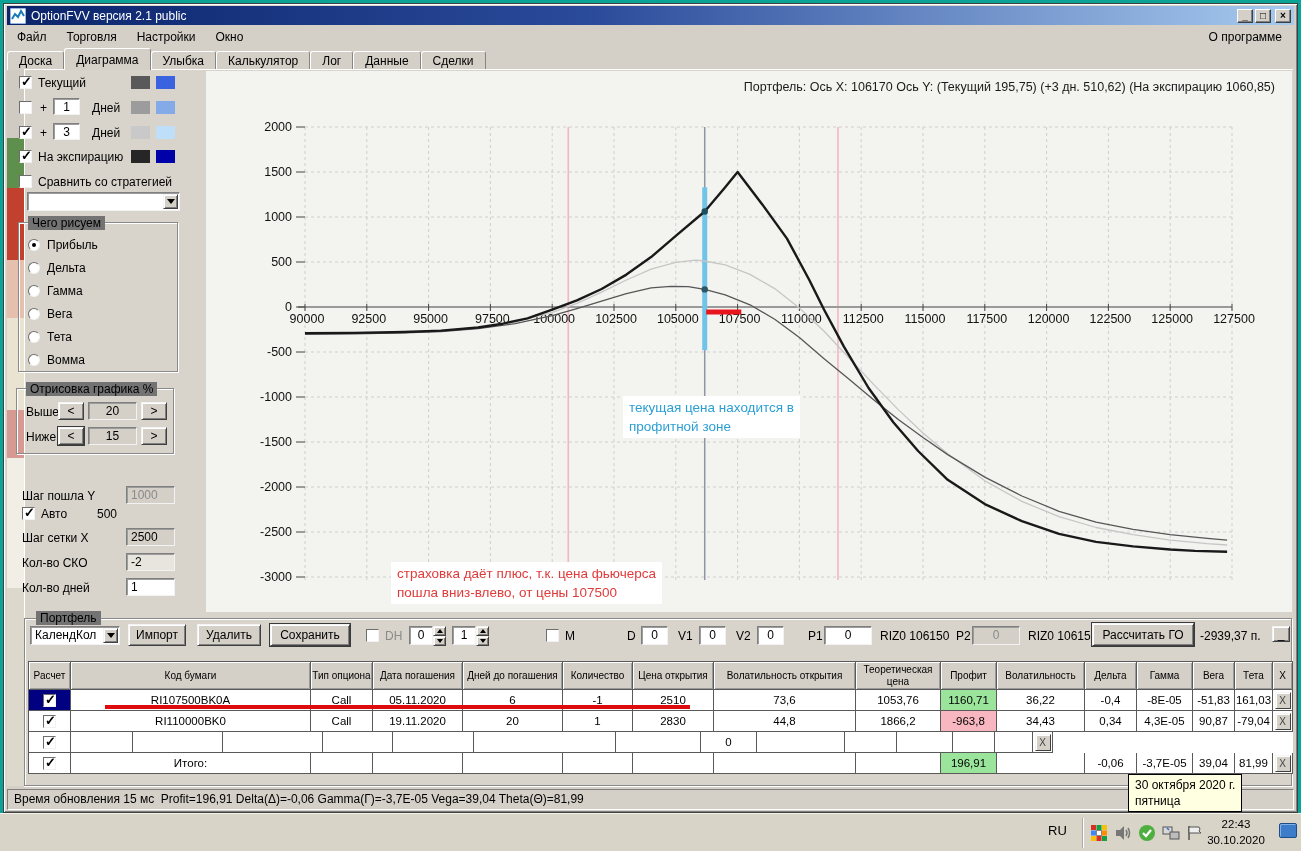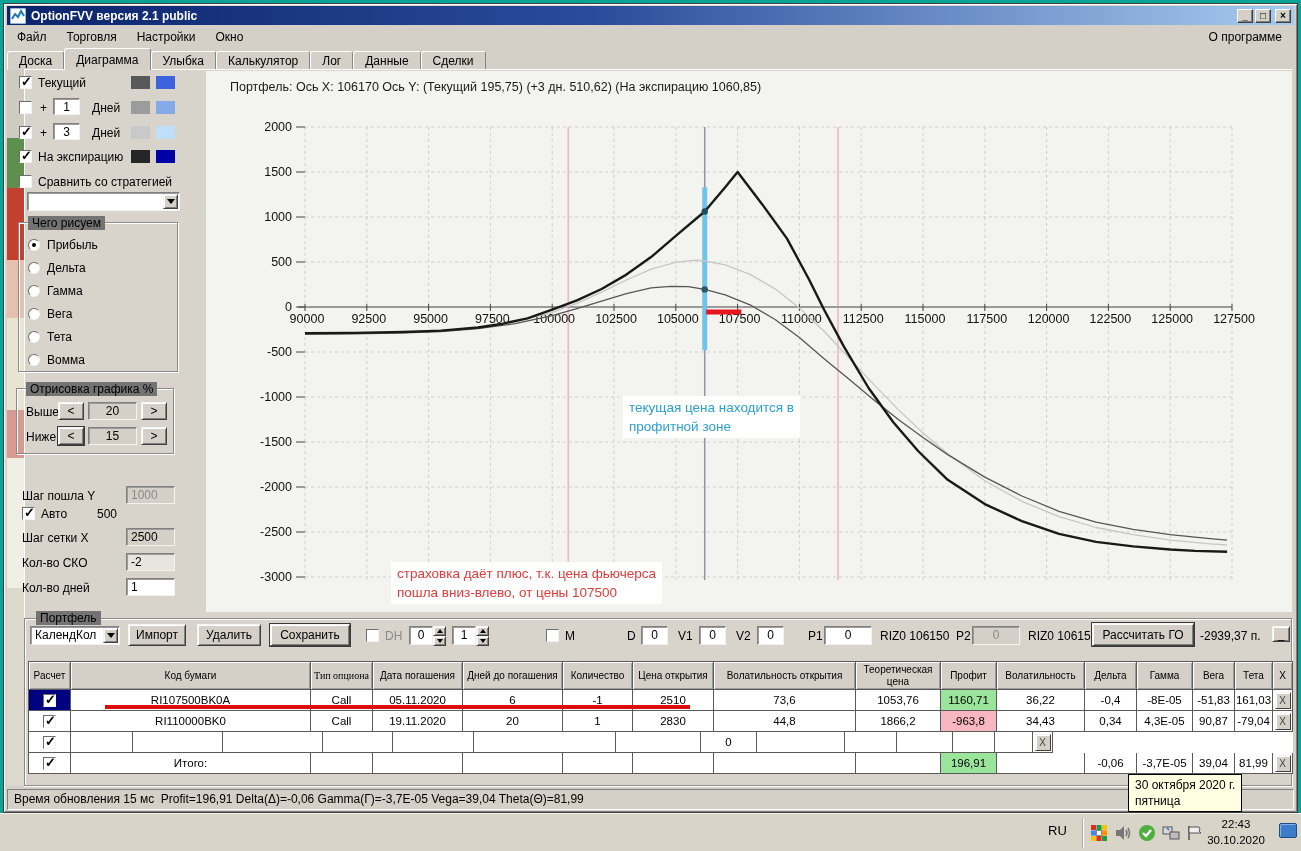--- a/index.html
+++ b/index.html
@@ -12,21 +12,21 @@
   .abs { position:absolute; }
   
   #window {
     left:3px; top:3px; width:1295px; height:810px; background:#d4d0c8;
     border:1px solid #404040;
     box-shadow: inset 1px 1px 0 #ffffff, inset -1px -1px 0 #808080, inset 2px 2px 0 #dcd8d0;
   }
   #titlebar { left:7px; top:6px; width:1287px; height:19px;
     background:linear-gradient(90deg,#0b246b 0%, #2a4a9a 45%, #a7caef 100%);
     display:flex; align-items:center; padding:0 3px; }
-  #title-text { color:#fff; font-weight:bold; font-size:12px; margin-left:5px; flex:1; }
+  #title-text { color:#fff; font-weight:normal; font-size:12px; margin-left:5px; flex:1; }
   .winbtn { width:16px; height:14px; margin-left:2px; background:#d4d0c8;
     border:1px solid; border-color:#fff #404040 #404040 #fff;
     box-shadow:inset -1px -1px 0 #808080;
     font-size:10px; line-height:11px; text-align:center; font-weight:bold; }
   #menubar { left:7px; top:27px; width:1287px; height:20px; display:flex; align-items:center; }
   .menu-item { padding:3px 10px; }
   #about-item { margin-left:auto; padding-right:12px; }
   
   #tabstrip { left:7px; top:48px; height:22px; display:flex; align-items:flex-end; }
   .tab { height:19px; padding:2px 11px 0 11px; background:#d4d0c8;
@@ -63,21 +63,21 @@
   .btn.default { outline:1px solid #3a3a3a; }
   .groupbox { position:absolute; border:1px solid #8a8a8a;
     box-shadow:1px 1px 0 #fff, inset 1px 1px 0 #fff; }
   .groupbox-label { position:absolute; background:#737373; padding:0 4px; font-size:12px; }
   .combo-arrow { width:0; height:0; border-left:4px solid transparent; border-right:4px solid transparent;
     border-top:5px solid #000; }
   .spin-up { width:0;height:0;border-left:3px solid transparent;border-right:3px solid transparent;border-bottom:4px solid #000; }
   .spin-dn { width:0;height:0;border-left:3px solid transparent;border-right:3px solid transparent;border-top:4px solid #000; }
   
   #chart-area { left:206px; top:71px; width:1086px; height:541px; background:#f3f3f0; }
-  #chart-title { left:230px; top:80px; width:1045px; text-align:left; font-size:12.5px; color:#1a1a1a; }
+  #chart-title { left:230px; top:80px; width:1045px; text-align:right; font-size:12.5px; color:#1a1a1a; }
   #chart-svg { position:absolute; left:228px; top:110px; }
   #chart-svg text { font-family:"Liberation Sans", sans-serif; }
   .annotation { position:absolute; background:#fff; padding:2px 6px; font-size:13.5px; line-height:19px;
     white-space:nowrap; }
   .annotation span { display:block; }
   
   #ptable { position:absolute; left:28px; top:661px; border-top:1px solid #5a5a5a; border-left:1px solid #5a5a5a;
     background:#fff; }
   .tr { display:flex; }
   .th { background:#d4d0c8; border-right:1px solid #5a5a5a; border-bottom:1px solid #5a5a5a;
@@ -376,21 +376,21 @@
 <span class="pl-label" style="left:1028px;top:629px">RIZ0 106150</span>
 
 <div class="btn default" style="left:1092px;top:623px;width:102px;height:23px">Рассчитать ГО</div>
 <span class="pl-label" style="left:1200px;top:629px">-2939,37 п.</span>
 <div class="btn" style="left:1272px;top:626px;width:18px;height:16px">_</div>
 
 <div id="ptable">
     <div class="tr">
       <div class="th" style="width: 42px;">Расчет</div>
       <div class="th" style="width: 240px;">Код бумаги</div>
-      <div class="th" style="width: 62px; font-family: Liberation Serif, serif;">Тип опциона</div>
+      <div class="th" style="width: 62px;">Тип опциона</div>
       <div class="th" style="width: 90px;">Дата погашения</div>
       <div class="th" style="width: 100px;">Дней до погашения</div>
       <div class="th" style="width: 70px;">Количество</div>
       <div class="th" style="width: 81px;">Цена открытия</div>
       <div class="th" style="width: 142px;">Волатильность открытия</div>
       <div class="th" style="width: 85px;">Теоретическая цена</div>
       <div class="th" style="width: 56px;">Профит</div>
       <div class="th" style="width: 88px;">Волатильность</div>
       <div class="th" style="width: 52px;">Дельта</div>
       <div class="th" style="width: 56px;">Гамма</div>

